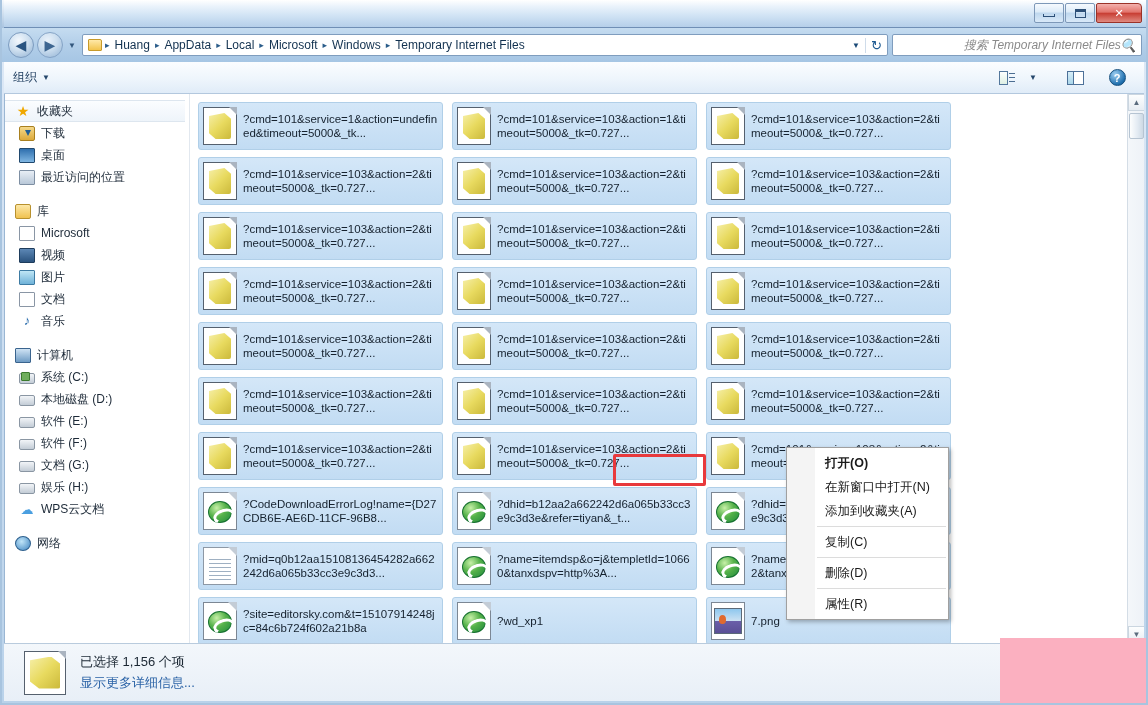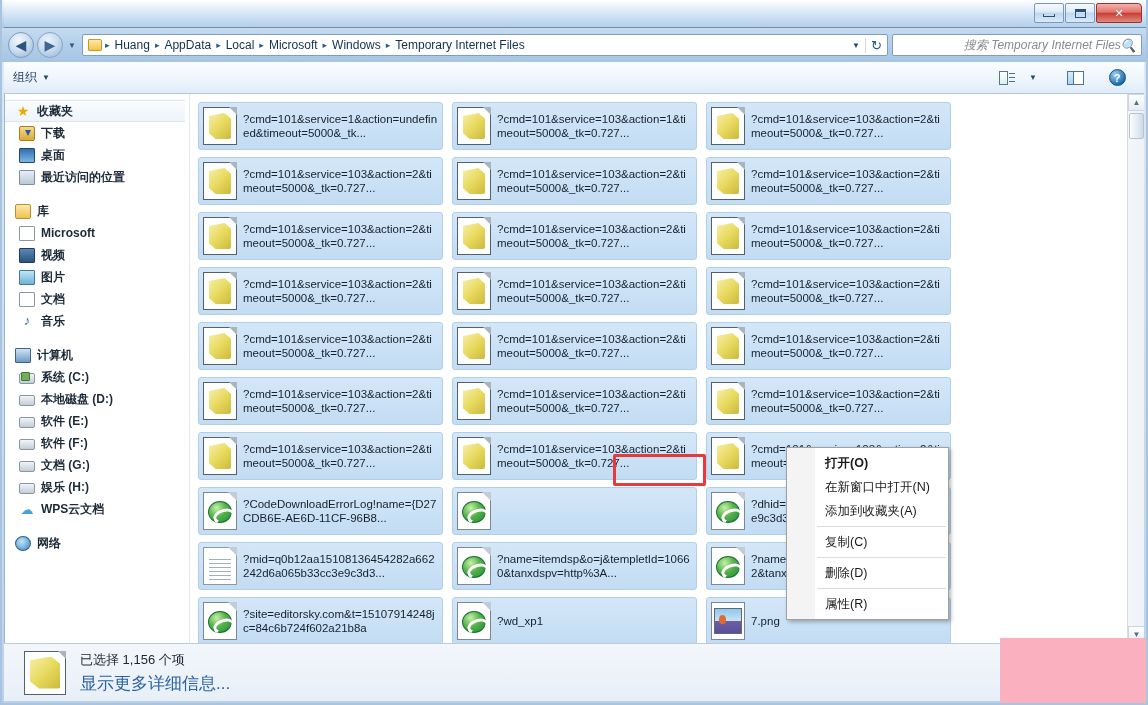--- a/index.html
+++ b/index.html
@@ -136,21 +136,21 @@
     font-size: 12px; color:#1d2a38;
     border-right: 1px solid #e2e8ef;
   }
   .nav-row { display:flex; align-items:center; height:22px; padding-left:14px; gap:6px; white-space:nowrap;}
   .nav-row.group { padding-left:10px; font-weight:normal; }
   .nav-row.selected {
     background: linear-gradient(180deg,#fbfdff,#eef4fa);
     border-top:1px solid #dde6ef; border-bottom:1px solid #dde6ef;
     margin-right:4px;
   }
-  .nav-row .nlabel { overflow:hidden; text-overflow:ellipsis;font-weight:bold; }
+  .nav-row .nlabel { overflow:hidden; text-overflow:ellipsis; }
   .nav-gap { height: 12px; }
   .ic { width:16px; height:15px; flex:0 0 16px; position:relative; display:inline-block;}
   .ic-star { color:#f0a800; font-size:14px; line-height:14px; text-align:center;}
   .ic-dl { background:linear-gradient(180deg,#f5d98b,#dca93a); border:1px solid #a9801f; border-radius:2px;}
   .ic-dl:after{content:"";position:absolute;left:5px;top:3px;width:0;height:0;border-left:3px solid transparent;border-right:3px solid transparent;border-top:6px solid #1f5d95;}
   .ic-desk { background:linear-gradient(180deg,#2f6fae,#7fb6e2); border:1px solid #20496f; border-radius:1px;}
   .ic-recent { background:linear-gradient(180deg,#e8eef5,#b9c8d8); border:1px solid #7e8fa3; border-radius:1px;}
   .ic-lib { background:linear-gradient(180deg,#fde8a8,#f0c250); border:1px solid #b8912e; border-radius:2px;}
   .ic-doc { background:#fff; border:1px solid #8a96a5; border-radius:1px;}
   .ic-video { background:linear-gradient(180deg,#5c87b5,#2b537e); border:1px solid #1e3c5c; border-radius:1px;}
@@ -274,21 +274,21 @@
   
   #statusbar {
     position:absolute; left:4px; top:643px; width:1140px; height:58px;
     background: linear-gradient(180deg,#f3f7fb 0%, #e8eff7 100%);
     border-top:1px solid #b9cbdd;
     display:flex; align-items:center; padding-left:20px; gap:14px;
   }
   #statusbar .sb-icon { width:42px; height:44px; position:relative; }
   .sb-text { display:flex; flex-direction:column; gap:3px; }
   .sb-line1 { font-size:13px; color:#1b2733; }
-  .sb-line2 { font-size:17px; color:#2a62a6; }
+  .sb-line2 { font-size:13px; color:#2a62a6; }
 
   
   #pink-overlay {
     position:absolute; left:1000px; top:638px; width:148px; height:67px;
     background:#fbb0c0; z-index:80;
   }
   
   #frame-border {
     position:absolute; left:0; top:0; width:1148px; height:705px;
     border:2px solid #a8c4df; border-top:none;
@@ -610,20 +610,21 @@
         <div class="tile">
             <span class="ficon fi-ie">
               <i class="ball"></i>
             </span>
             <span class="fname">?CodeDownloadErrorLog!name={D27CDB6E-AE6D-11CF-96B8...</span>
           </div>
         <div class="tile">
             <span class="ficon fi-ie">
               <i class="ball"></i>
             </span>
+            <span class="fname">?dhid=b12aa2a662242d6a065b33cc3e9c3d3e&amp;refer=tiyan&amp;_t...</span>
           </div>
         <div class="tile">
             <span class="ficon fi-ie">
               <i class="ball"></i>
             </span>
             <span class="fname">?dhid=b12aa2a662242d6a065b33cc3e9c3d3e&amp;t=mini&amp;source...</span>
           </div>
 
         <div class="tile">
             <span class="ficon fi-txt">

